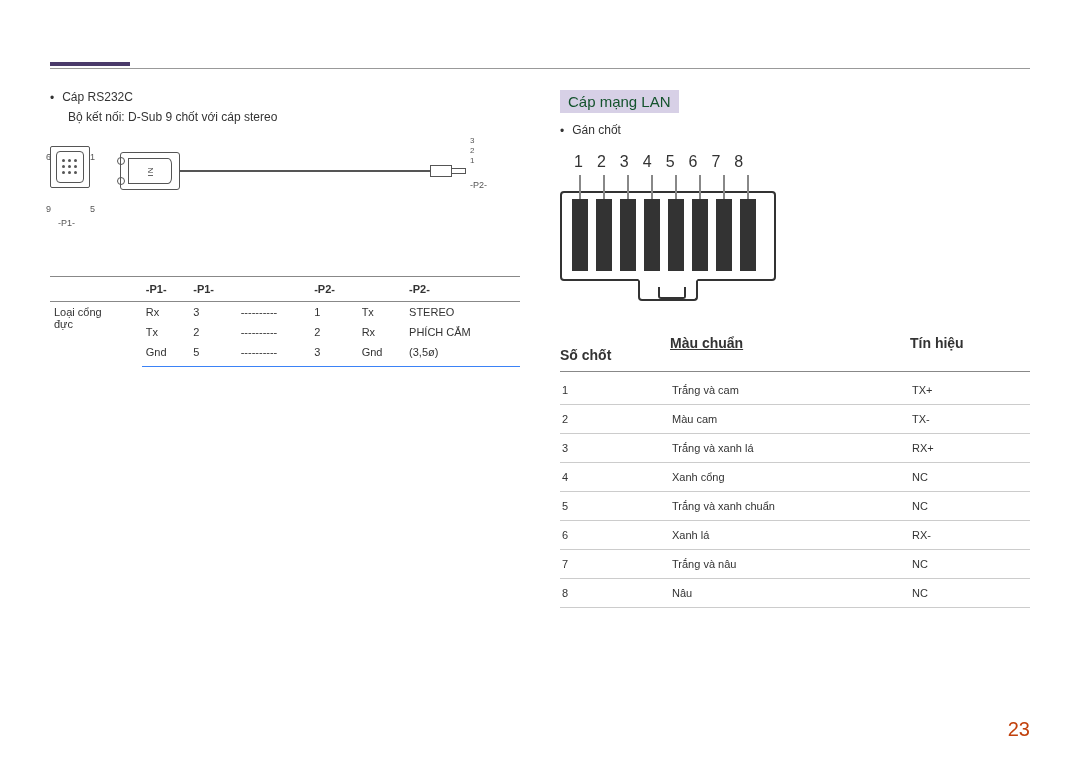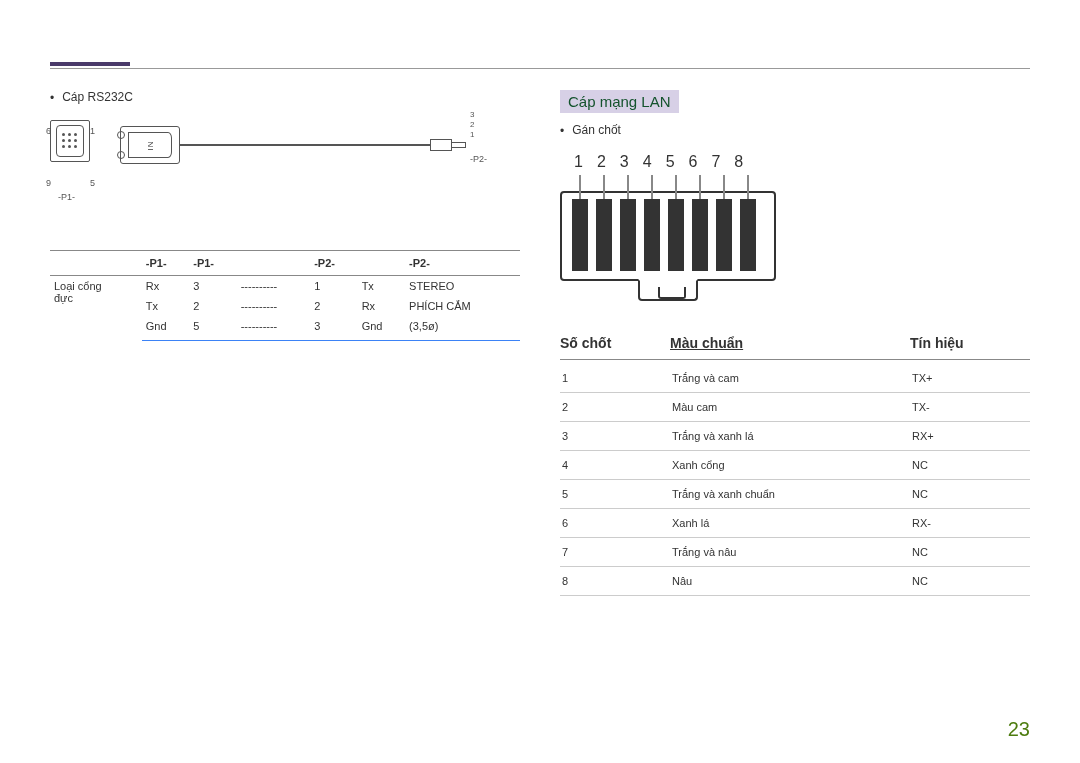--- a/index.html
+++ b/index.html
@@ -187,47 +187,48 @@
     position:relative;
     top: 24px;
   }
   .rj45-lead {
     position:absolute; top:-24px; left:7px;
     width:2px; height:24px; background:#888;
   }
 
   
   .right-head { display:flex; font-size:14px; font-weight:bold; border-bottom:1px solid #888; padding-bottom:8px; margin-bottom:4px;}
-  .rh1 { width: 110px; }
+  .rh1 { width: 110px; margin-top: 12px; }
   .rh2 { flex: 1; text-decoration: underline; }
   .rh3 { width: 120px; }
   .right-table { width:100%; border-collapse: collapse; font-size:11px; }
   .right-table td { padding: 8px 2px; border-bottom:1px solid #ccc; }
   .right-table td.c1 { width:110px; }
   .right-table td.c3 { width:120px; }
 
   .page-num {
     position:absolute;
     bottom: 22px; right: 50px;
-    font-size: 20px; color:#4d7c0f;
+    font-size: 20px; color:#c2410c;
   }
 </style>
 </head>
 <body>
 
 <div class="top-accent"></div>
 <div class="top-rule"></div>
 
 <div class="columns">
 
   <div class="col">
     <div class="bullet-row">
       <span class="dot">•</span>
       <span>Cáp RS232C</span>
     </div>
+    <div class="subline">Bộ kết nối: D-Sub 9 chốt với cáp stereo</div>
 
     <div class="left-diagram">
       <div class="dsub-small">
         <div class="dsub-shape">
           <div class="dsub-inner">
             <div class="dsub-dots">
               <span></span>
                 <span></span>
                 <span></span>
               <span></span>

